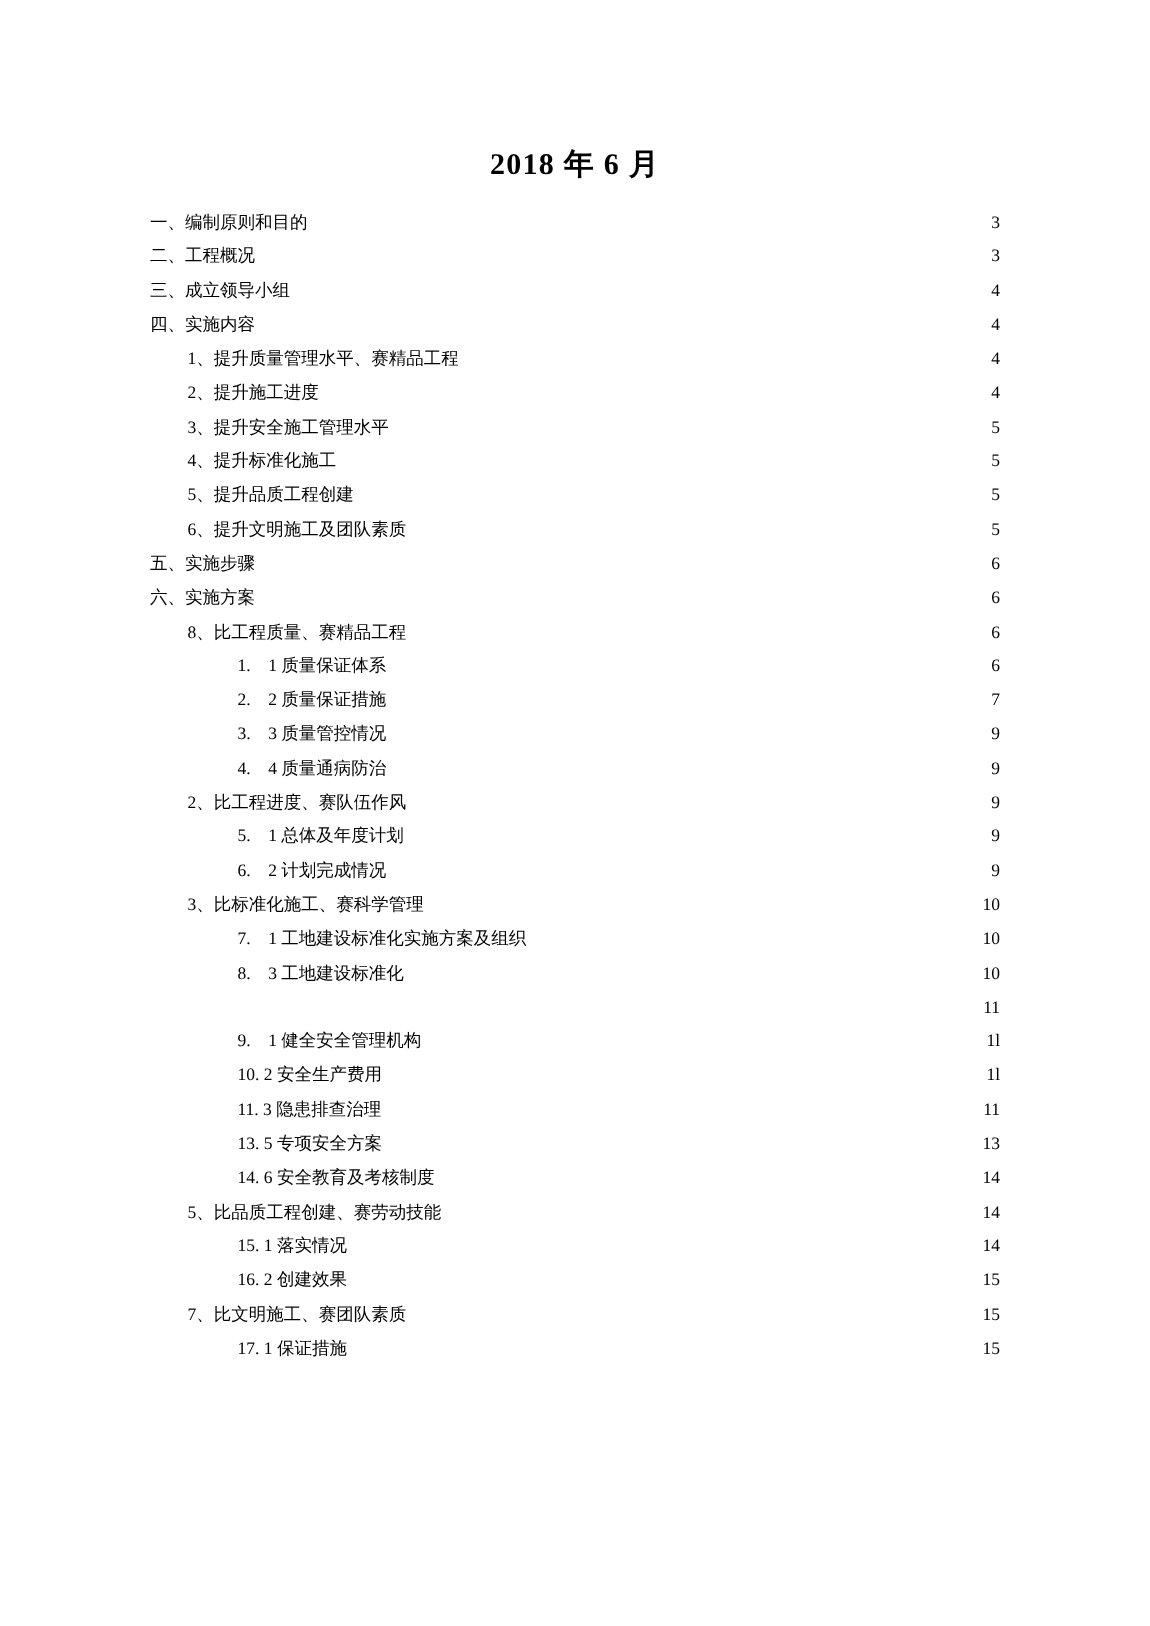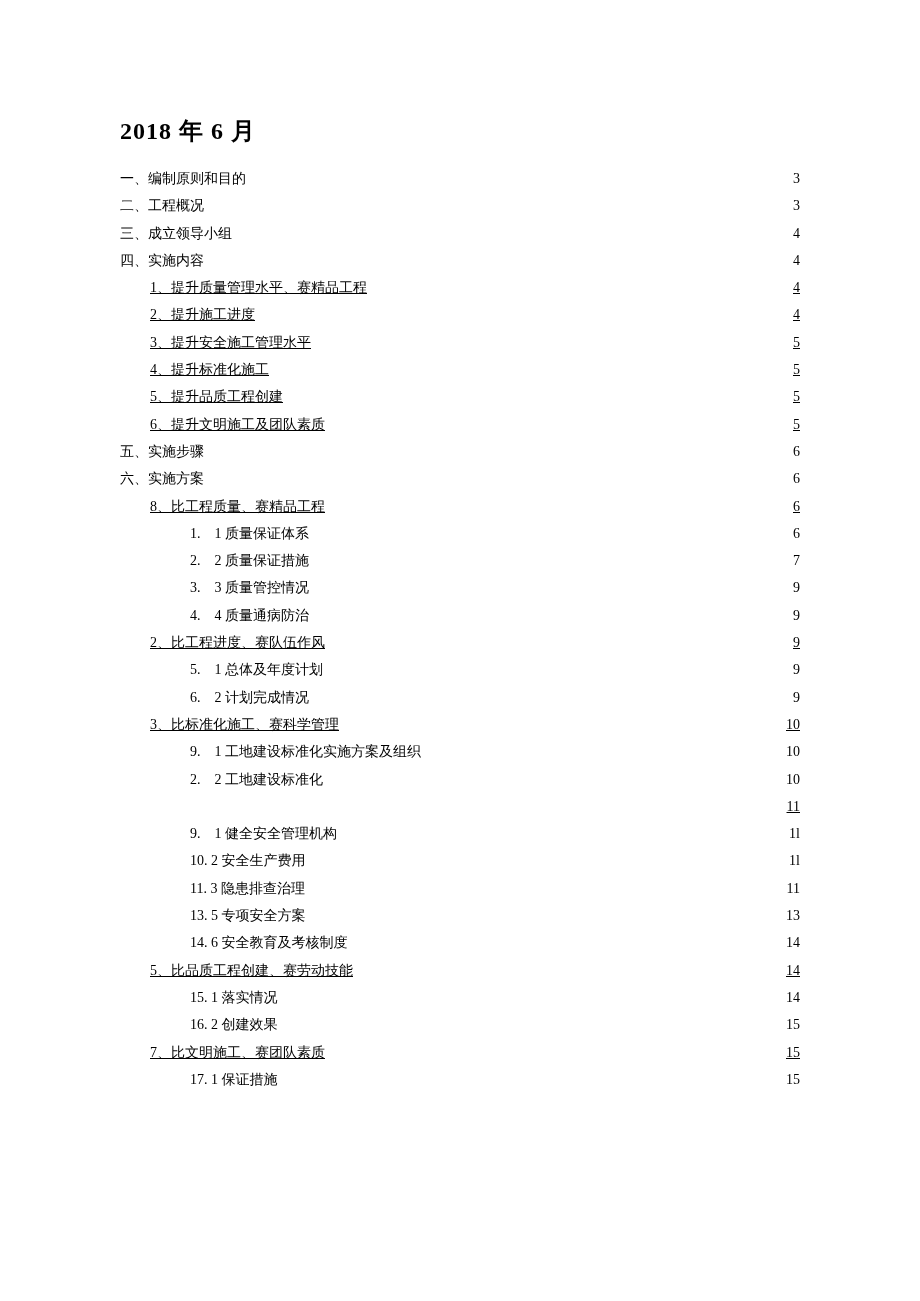--- a/index.html
+++ b/index.html
@@ -11,20 +11,21 @@
     color: #000;
     position: relative;
   }
   .page {
     position: absolute;
     left: 120px;
     right: 120px;
     top: 115px;
   }
   .title {
+    text-align: center;
     font-size: 24px;
     font-family: "SimSun", "宋体", serif;
     margin-bottom: 18px;
     letter-spacing: 1px;
   }
   .toc-row {
     display: flex;
     align-items: baseline;
     font-size: 14px;
     line-height: 1.95;
@@ -46,21 +47,21 @@
     left: 0;
     right: 0;
     bottom: 0;
     color: #000;
     font-size: 14px;
   }
   .toc-page {
     flex: 0 0 auto;
   }
   .lvl0 { padding-left: 0px; justify-content: center; }
-  .lvl1 { padding-left: 30px; text-decoration: underline; }
+  .lvl1 { padding-left: 30px; }
   .lvl2 { padding-left: 70px; font-family: Liberation Serif, serif; }
 </style>
 </head>
 <body>
 
 <div class="page">
   <h1 class="title">2018 年 6 月</h1>
   <div id="toc">
       <div class="toc-row lvl0">
         <span class="toc-label">一、编制原则和目的</span>
@@ -161,26 +162,26 @@
         <span class="toc-label">6.　2 计划完成情况</span>
         <span class="toc-leader"></span>
         <span class="toc-page">9</span>
       </div>
       <div class="toc-row lvl1">
         <span class="toc-label">3、比标准化施工、赛科学管理</span>
         <span class="toc-leader"></span>
         <span class="toc-page">10</span>
       </div>
       <div class="toc-row lvl2">
-        <span class="toc-label">9.　1 工地建设标准化实施方案及组织</span>
+        <span class="toc-label">7.　1 工地建设标准化实施方案及组织</span>
         <span class="toc-leader"></span>
         <span class="toc-page">10</span>
       </div>
       <div class="toc-row lvl2">
-        <span class="toc-label">2.　2 工地建设标准化</span>
+        <span class="toc-label">8.　3 工地建设标准化</span>
         <span class="toc-leader"></span>
         <span class="toc-page">10</span>
       </div>
       <div class="toc-row lvl1">
         <span class="toc-leader"></span>
         <span class="toc-page">11</span>
       </div>
       <div class="toc-row lvl2">
         <span class="toc-label">9.　1 健全安全管理机构</span>
         <span class="toc-leader"></span>

